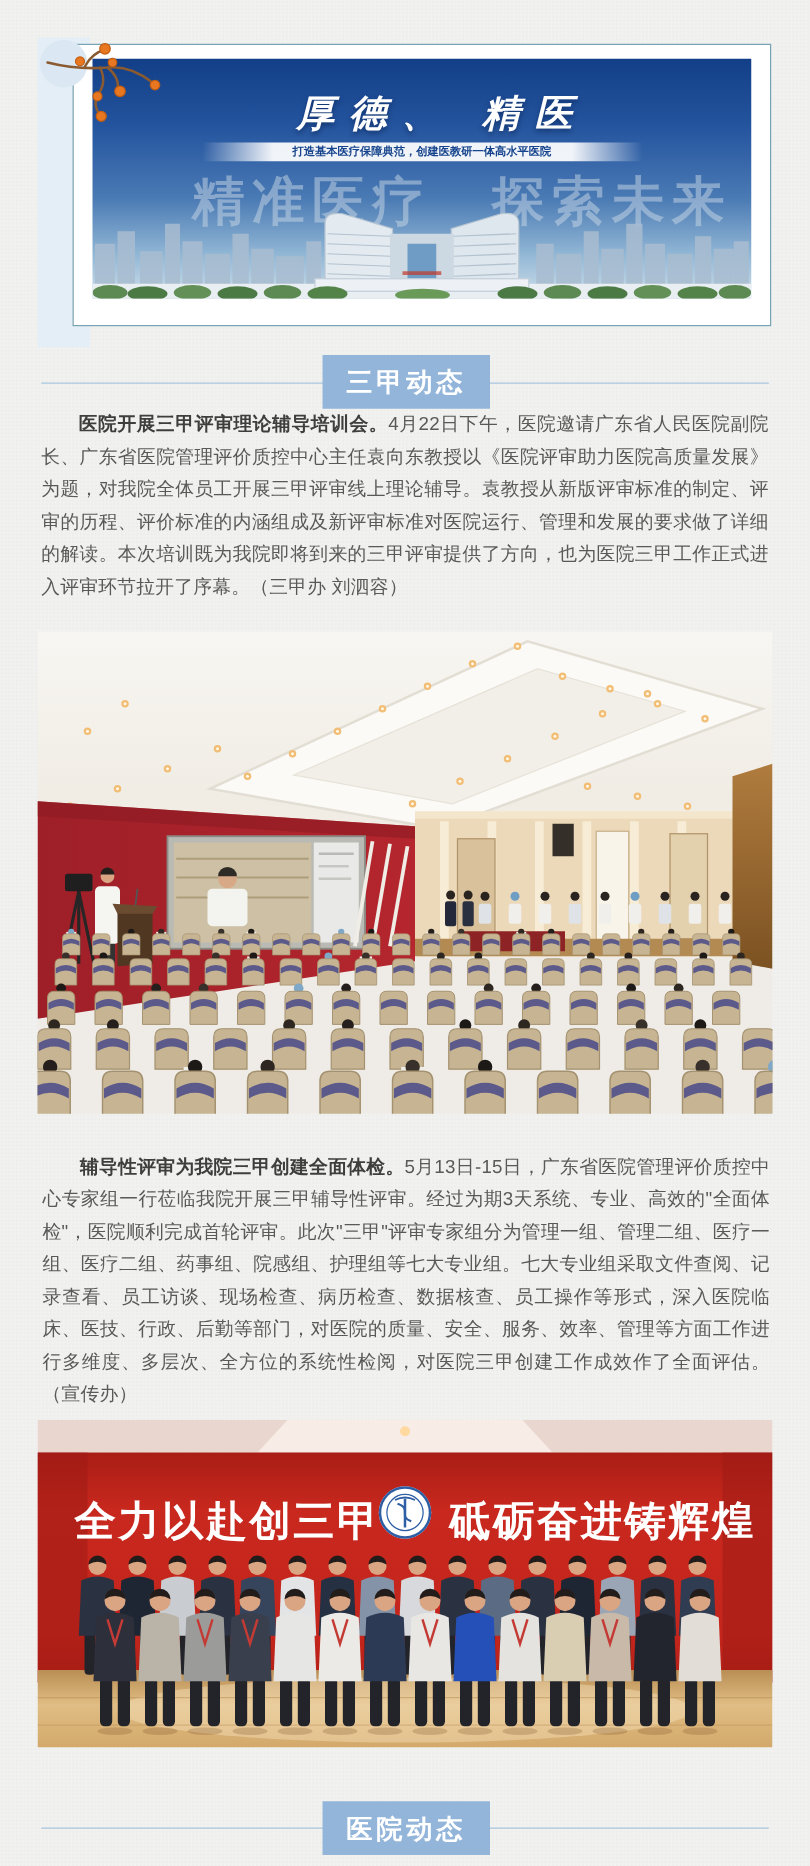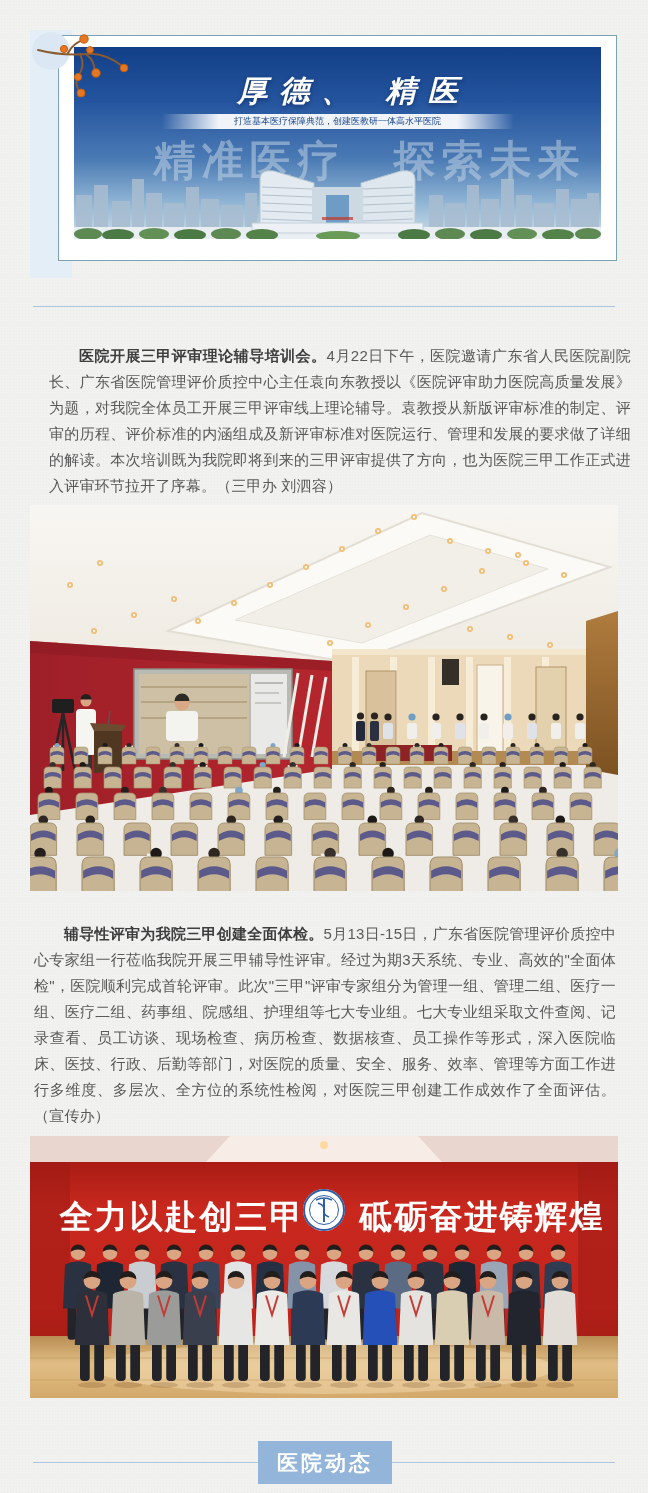--- a/index.html
+++ b/index.html
@@ -12,21 +12,21 @@
   .branch{position:absolute;left:34px;top:32px;z-index:6;}
   
   .banner-card{position:absolute;left:58px;top:35px;width:559px;height:226px;background:#ffffff;
                border:1px solid #79a2b4;box-sizing:border-box;z-index:3;}
   .banner-img{position:absolute;left:15px;top:11px;width:527px;height:192px;overflow:hidden;
               background:linear-gradient(180deg,#123f87 0%,#24549e 28%,#4a7ab4 58%,#93b8d6 82%,#cfdfeb 100%);}
   .banner-title{position:absolute;top:24px;left:16px;width:100%;text-align:center;color:#fff;
                 font-size:30px;font-weight:bold;font-style:italic;letter-spacing:12px;
                 font-family:"DejaVu Serif","Liberation Serif",serif;text-shadow:0 2px 4px rgba(0,20,60,.45);}
   .banner-sub{position:absolute;top:67px;left:50%;transform:translateX(-50%);width:352px;height:15px;
-              line-height:15px;text-align:center;font-size:9px;font-weight:normal;color:#16448c;white-space:nowrap;
+              line-height:15px;text-align:center;font-size:9px;font-weight:bold;color:#16448c;white-space:nowrap;
               background:linear-gradient(90deg,rgba(255,255,255,0) 0%,rgba(255,255,255,.93) 16%,rgba(255,255,255,.93) 84%,rgba(255,255,255,0) 100%);}
   .banner-wm{position:absolute;top:86px;left:0;width:100%;text-align:center;font-size:42px;font-weight:bold;
              letter-spacing:6px;color:rgba(202,216,230,.5);white-space:nowrap;padding-left:32px;}
   .banner-city{position:absolute;left:0;bottom:0;width:527px;height:96px;}
   
   .sec-line{position:absolute;left:33px;width:582px;height:1px;background:#a9c6e0;}
   .sec-box{position:absolute;left:258px;width:134px;height:43px;background:#93b5da;color:#ffffff;
            font-size:21px;font-weight:bold;display:flex;align-items:center;justify-content:center;letter-spacing:3px;z-index:2;}
   
   .article{position:absolute;left:33px;width:582px;font-size:15px;line-height:26px;color:#595959;
@@ -125,22 +125,23 @@
         <circle cx="30" cy="17" r="3.6"></circle>
         <circle cx="56" cy="18" r="3.4"></circle>
       <circle cx="62" cy="41" r="4.2"></circle>
         <circle cx="44" cy="45" r="3.6"></circle>
         <circle cx="90" cy="36" r="3.8"></circle>
       <circle cx="47" cy="61" r="4.0"></circle>
     </g>
   </svg>
 
   <div class="sec-line" style="top:306px"></div>
-
-  <p class="article" style="top:327px;margin:16px"><span class="lead">医院开展三甲评审理论辅导培训会。</span><span>4月22日下午，医院邀请广东省人民医院副院长、广东省医院管理评价质控中心主任袁向东教授以《医院评审助力医院高质量发展》为题，对我院全体员工开展三甲评审线上理论辅导。袁教授从新版评审标准的制定、评审的历程、评价标准的内涵组成及新评审标准对医院运行、管理和发展的要求做了详细的解读。本次培训既为我院即将到来的三甲评审提供了方向，也为医院三甲工作正式进入评审环节拉开了序幕。（三甲办 刘泗容）</span></p>
+  <div class="sec-box" style="top:284px">三甲动态</div>
+
+  <p class="article" style="top:327px;margin:0"><span class="lead">医院开展三甲评审理论辅导培训会。</span><span>4月22日下午，医院邀请广东省人民医院副院长、广东省医院管理评价质控中心主任袁向东教授以《医院评审助力医院高质量发展》为题，对我院全体员工开展三甲评审线上理论辅导。袁教授从新版评审标准的制定、评审的历程、评价标准的内涵组成及新评审标准对医院运行、管理和发展的要求做了详细的解读。本次培训既为我院即将到来的三甲评审提供了方向，也为医院三甲工作正式进入评审环节拉开了序幕。（三甲办 刘泗容）</span></p>
 
   <svg class="photo" style="top:505px" width="588" height="386" viewBox="0 0 588 386">
     <defs>
       <linearGradient id="ceil" x1="0" y1="0" x2="0" y2="1">
         <stop offset="0" stop-color="#f8f6f2"></stop>
           <stop offset="1" stop-color="#eeeae1"></stop>
       </linearGradient>
       <linearGradient id="redg" x1="0" y1="0" x2="1" y2="0">
         <stop offset="0" stop-color="#9e1f28"></stop>
           <stop offset="1" stop-color="#b5262e"></stop>

